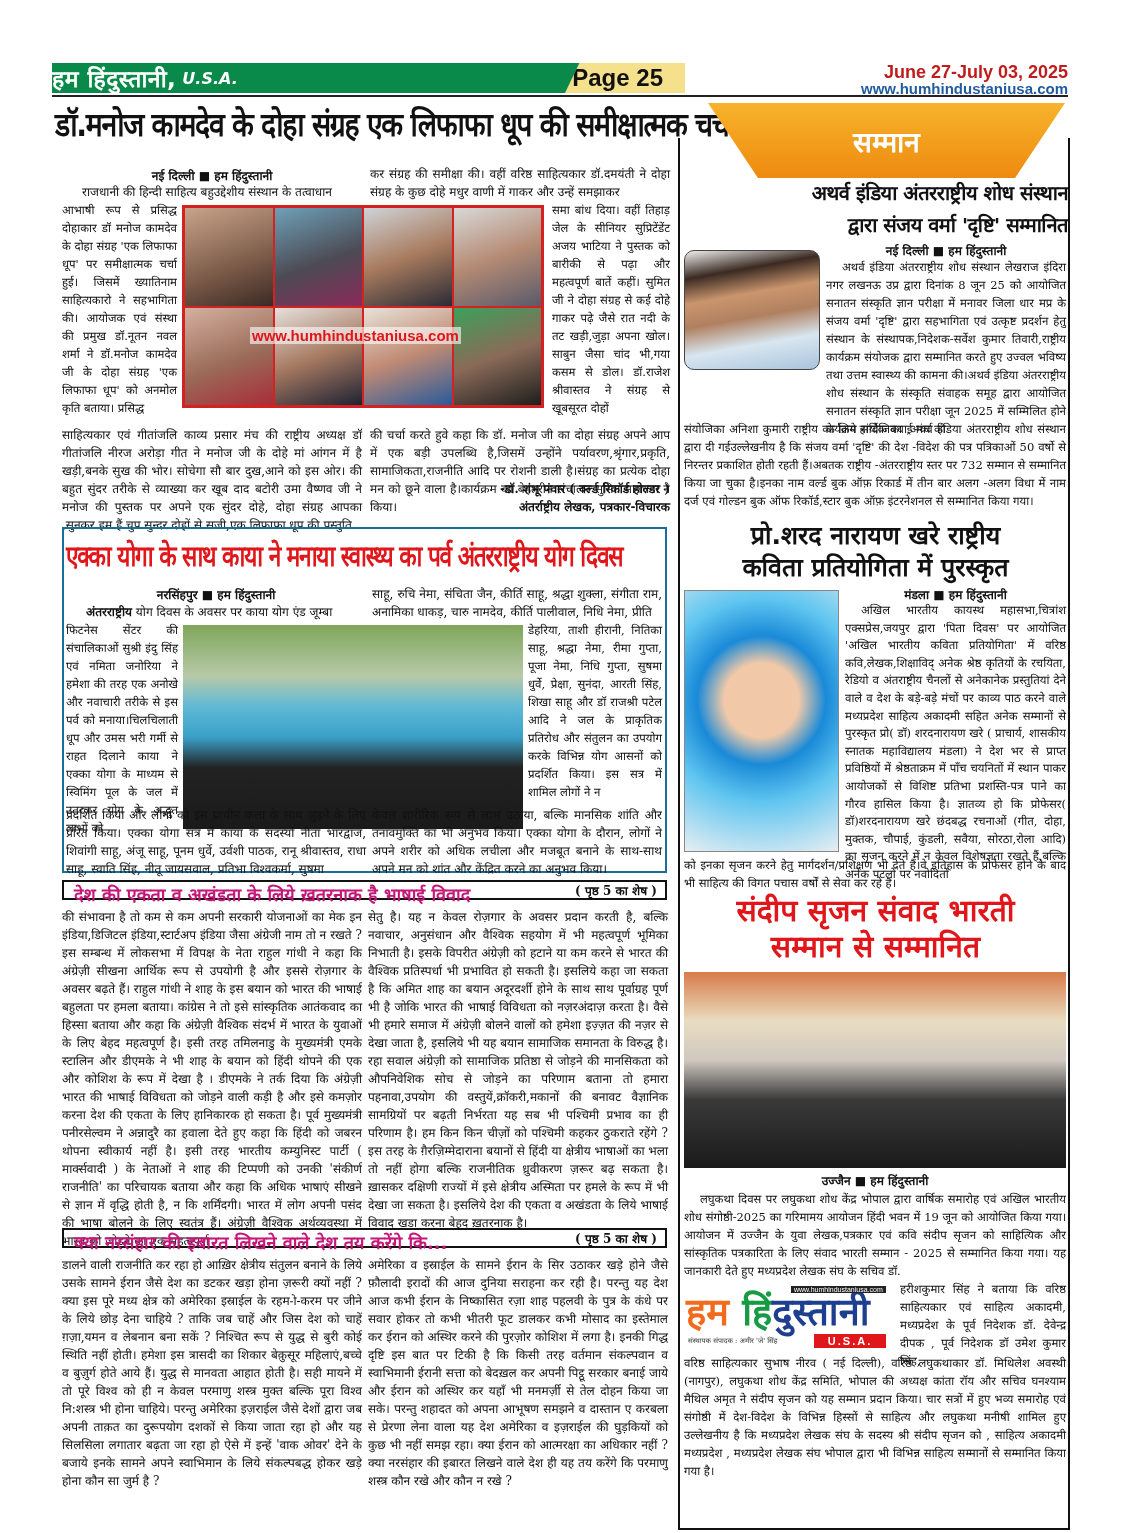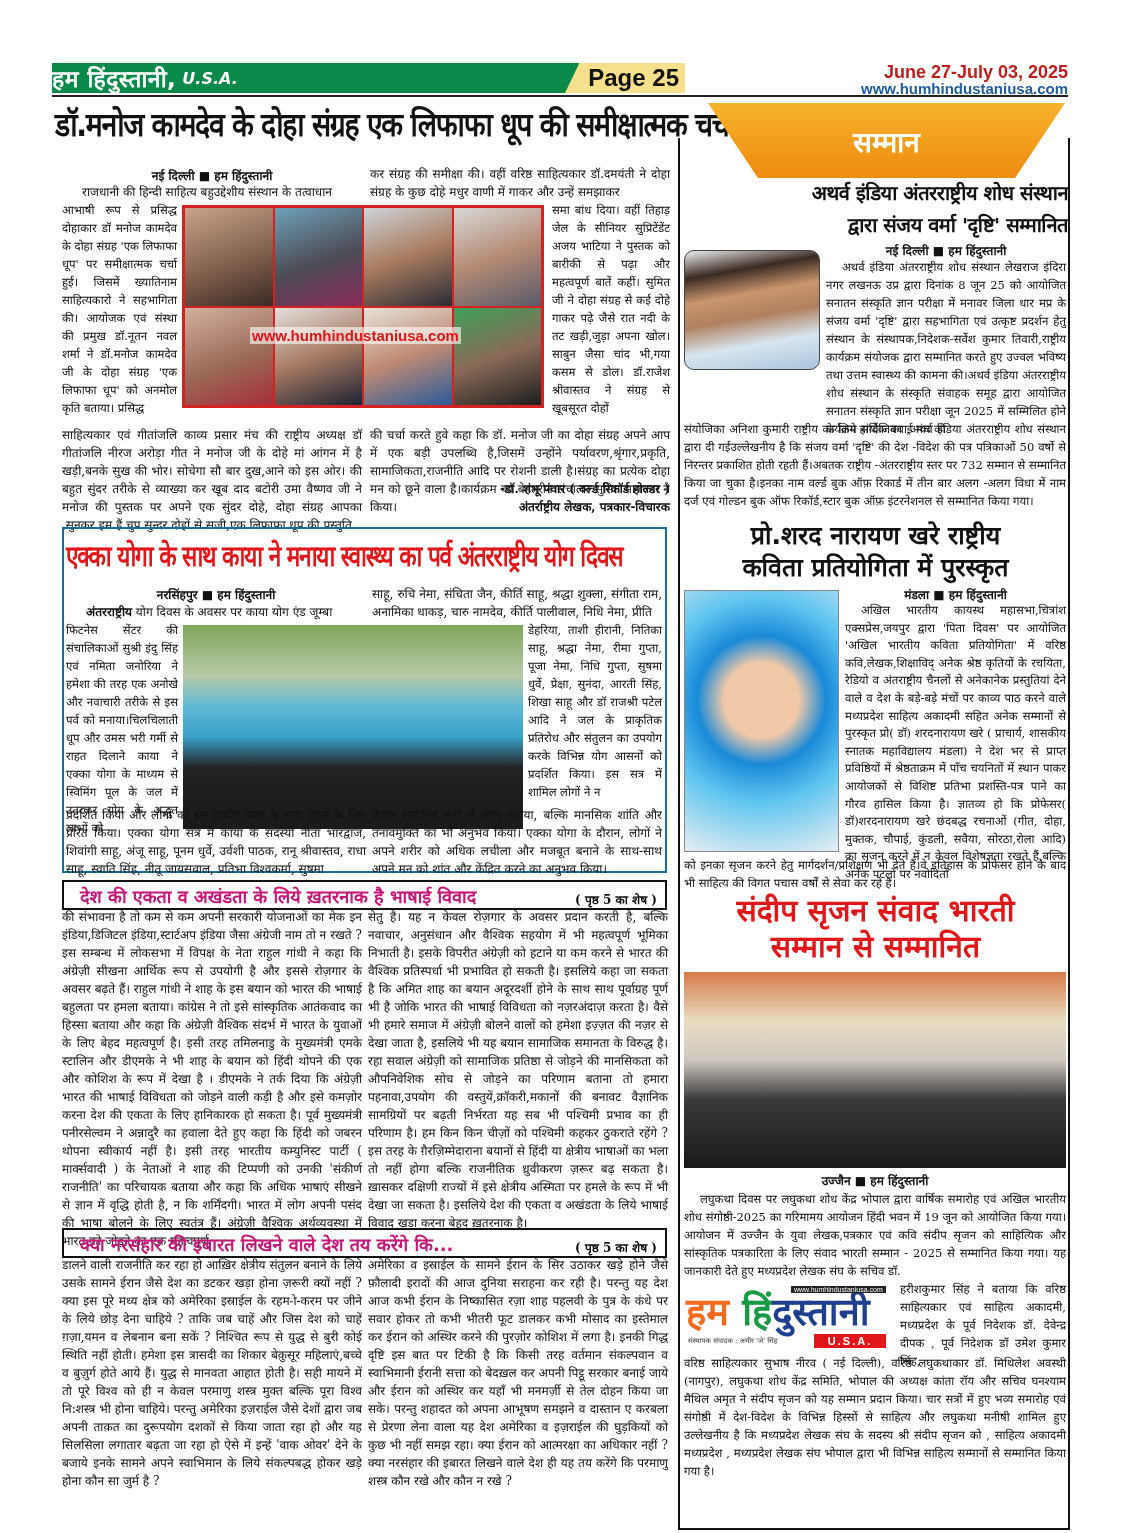--- a/index.html
+++ b/index.html
@@ -2,21 +2,21 @@
 <html><head>
 <meta charset="utf-8">
 <style>
 *{box-sizing:border-box;margin:0;padding:0}
 body{width:1135px;height:1533px;background:#fff;font-family:"DejaVu Serif",serif;color:#111;position:relative;overflow:hidden}
 .abs{position:absolute}
 
 .mast{left:52px;top:63px;width:630px;height:30px;background:#0a8a4a;display:flex;align-items:center;padding-left:0;clip-path:polygon(0 0,100% 0,100% 100%,0 100%)}
 .mast-brand{color:#fff;font-family:"DejaVu Sans",sans-serif;font-weight:bold;font-size:23px;letter-spacing:.5px}
 .mast-usa{color:#fff;font-family:"DejaVu Sans",sans-serif;font-style:italic;font-weight:bold;font-size:16px;margin-left:6px}
-.page-tab{left:565px;top:63px;width:120px;height:30px;background:#f5e08c;clip-path:polygon(12% 0,100% 0,100% 100%,0 100%);display:flex;align-items:center;justify-content:flex-end;padding-right:6px;font-family:"Liberation Sans",sans-serif;font-weight:bold;font-size:24px;color:#111}
+.page-tab{left:565px;top:63px;width:120px;height:30px;background:#f5e08c;clip-path:polygon(12% 0,100% 0,100% 100%,0 100%);display:flex;align-items:center;justify-content:flex-end;padding-right:22px;font-family:"Liberation Sans",sans-serif;font-weight:bold;font-size:24px;color:#111}
 .date{left:830px;top:62px;width:238px;text-align:right;font-family:"Liberation Sans",sans-serif;font-weight:bold;font-size:18px;color:#c01c1c}
 .site{left:800px;top:80px;width:268px;text-align:right;font-family:"Liberation Sans",sans-serif;font-weight:bold;font-size:15px;color:#1f5b9e}
 .rule{left:52px;top:95px;width:1016px;height:2px;background:#222}
 
 .h-main{left:55px;top:100px;width:620px;font-family:"DejaVu Sans",sans-serif;font-weight:bold;font-size:33px;letter-spacing:-1.5px;transform:scaleX(.86);transform-origin:left;white-space:nowrap;line-height:50px}
 .dateline{font-weight:bold;font-size:12px;text-align:center}
 .body{font-size:12px;line-height:18px;text-align:justify}
 
 .collage{left:182px;top:205px;width:362px;height:203px;border:3px solid #d42222;display:grid;grid-template-columns:repeat(4,1fr);grid-template-rows:1fr 1fr;gap:2px;background:#d42222}
 .ph{background:linear-gradient(160deg,#c9a38a,#7a5a48 60%,#3b2a24)}
@@ -26,21 +26,21 @@
 .ph:nth-child(5){background:linear-gradient(160deg,#d4b0a0,#9a6b58 55%,#a82d3a)}
 .ph:nth-child(6){background:linear-gradient(160deg,#e5e0dc,#a77a62 50%,#1e2233)}
 .ph:nth-child(7){background:linear-gradient(160deg,#e8e2d8,#c08a74 50%,#2a5a9a)}
 .ph:nth-child(8){background:linear-gradient(160deg,#3da05a,#8a6a58 50%,#1e1e1e)}
 .collage-url{left:250px;top:327px;font-family:"Liberation Sans",sans-serif;font-weight:bold;font-size:15px;color:#e0161a;background:rgba(255,255,255,.6);padding:0 2px}
 
 .yoga-box{left:62px;top:527px;width:605px;height:346px;border:2px solid #1a6e9a}
 .h-yoga{left:66px;top:530px;width:600px;font-family:"DejaVu Sans",sans-serif;font-weight:bold;font-size:29px;color:#e0161a;white-space:nowrap;letter-spacing:-1.5px;transform:scaleX(.78);transform-origin:left;line-height:52px}
 .yoga-photo{left:183px;top:625px;width:340px;height:204px;background:linear-gradient(180deg,#7fa65a 0%,#b8c9a8 25%,#5fb9d6 40%,#3aa0c8 55%,#222 70%,#1a1a1a 100%)}
 
-.boxhead{border:2px solid #111;display:flex;align-items:flex-end;padding-left:16px;height:30px}
+.boxhead{border:2px solid #111;display:flex;align-items:flex-start;padding-left:10px;height:20px}
 .boxhead .t{font-family:"DejaVu Sans",sans-serif;font-size:18px;color:#c41879;font-weight:bold;white-space:nowrap}
 .boxhead .s{font-size:12px;font-weight:bold;margin-left:auto;padding-right:8px;white-space:nowrap}
 
 .rframe{left:678px;top:138px;width:392px;height:1392px;border:2px solid #111;border-top:none}
 .ribbon{left:708px;top:103px;width:357px;height:75px;background:linear-gradient(180deg,#f7b32b,#ee8a10);clip-path:polygon(0 0,100% 0,86% 100%,14% 100%);display:flex;align-items:center;justify-content:center}
 .ribbon span{color:#fff;font-family:"DejaVu Sans",sans-serif;font-weight:bold;font-size:28px}
 .h-r1{left:683px;top:177px;width:385px;text-align:right;font-family:"DejaVu Sans",sans-serif;font-weight:bold;font-size:20px;line-height:32px;letter-spacing:-.5px}
 .photo-r1{left:684px;top:250px;width:136px;height:120px;border:1px solid #444;border-radius:10px;background:linear-gradient(170deg,#f0f0f0 0%,#3a2a22 20%,#c9956d 38%,#b08060 55%,#d8e6f0 75%,#a9c4dc 100%)}
 .h-r2{left:683px;top:520px;width:385px;text-align:center;font-family:"DejaVu Sans",sans-serif;font-weight:bold;font-size:25px;line-height:32px}
 .photo-r2{left:684px;top:590px;width:155px;height:262px;border:1px solid #888;background:radial-gradient(circle at 50% 42%,#f1c9a8 0 22%,#1a8ad8 38%,#5fc5f0 60%,#e8eef2 100%)}

